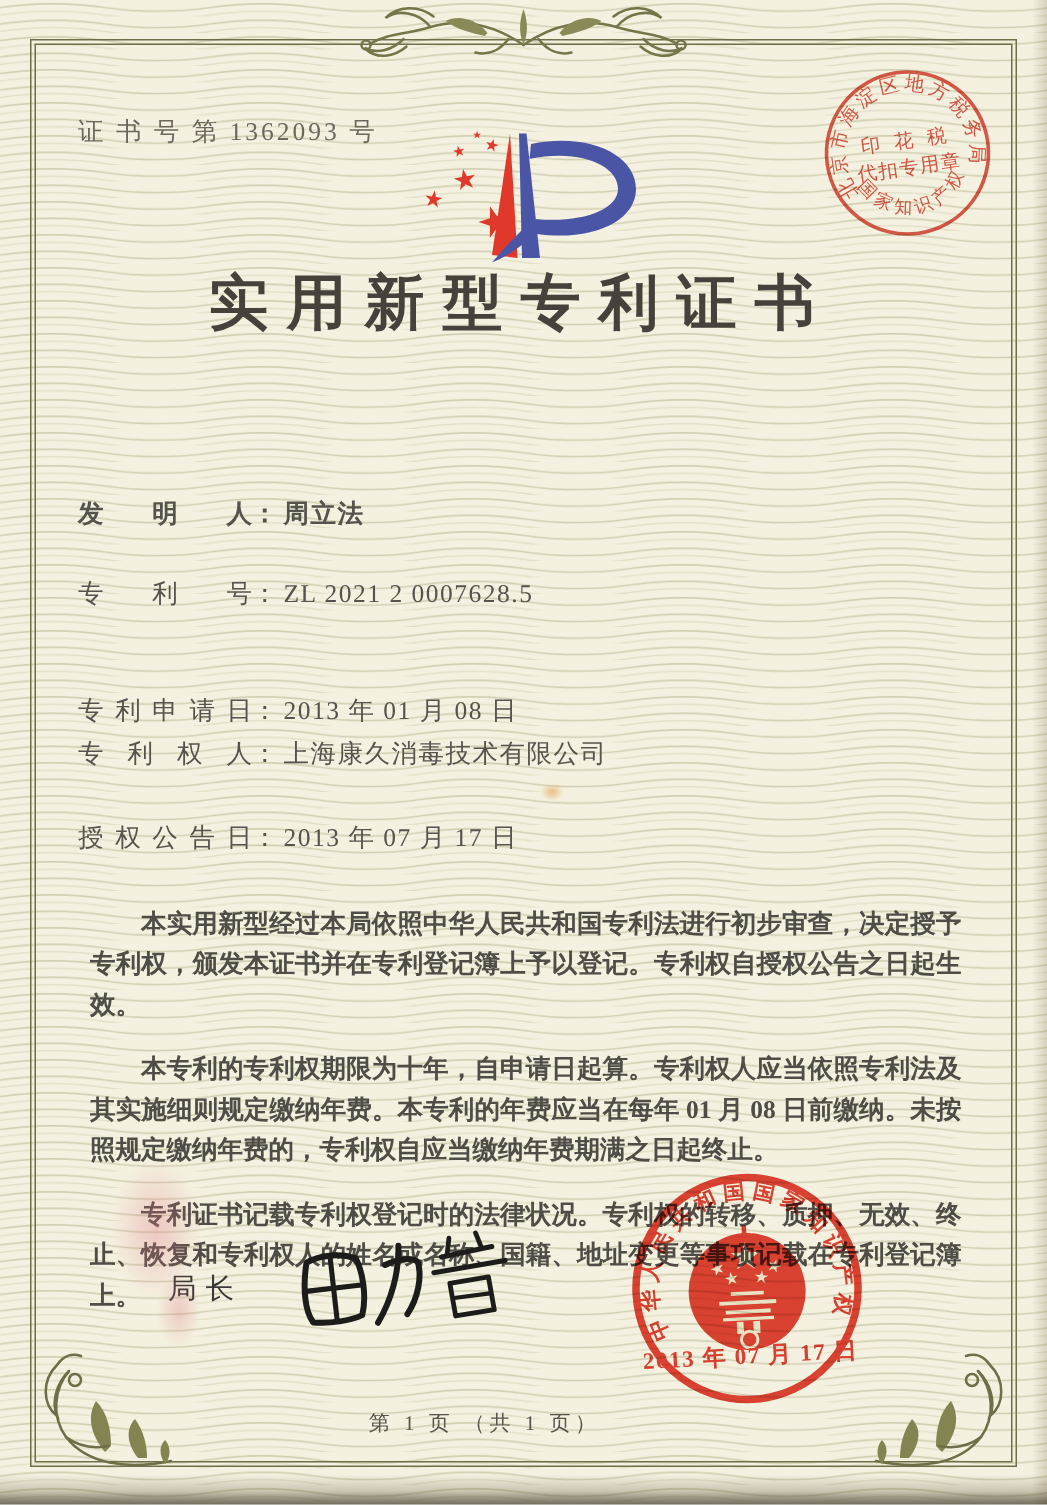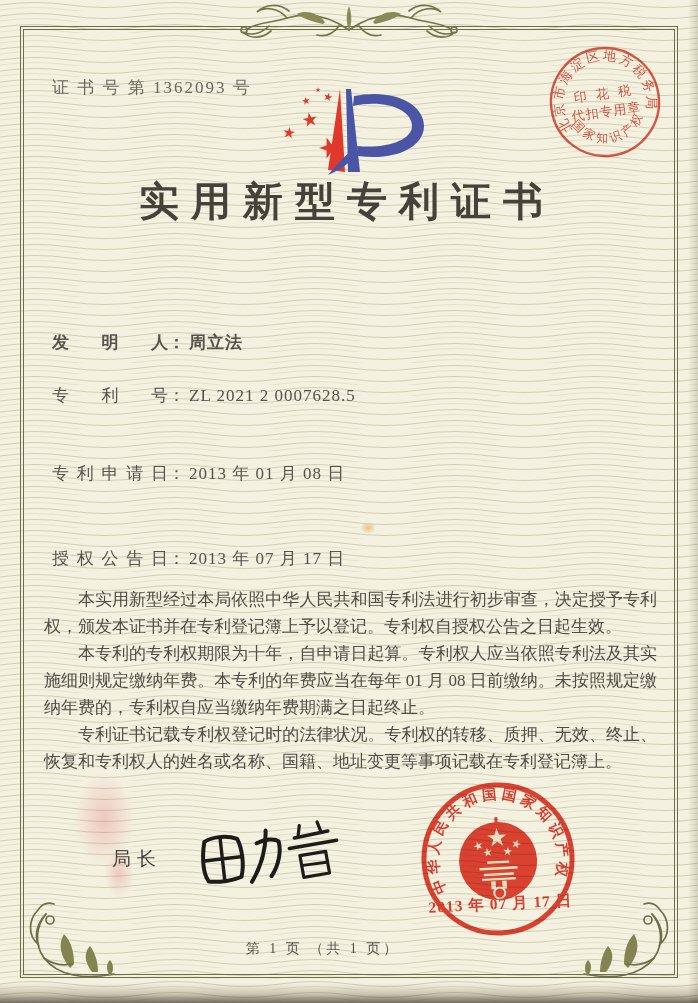--- a/index.html
+++ b/index.html
@@ -29,21 +29,21 @@
   .field .lab{
     display:inline-block;width:116px;text-align:justify;text-align-last:justify;
     letter-spacing:0;vertical-align:bottom;
   }
   .field .colon{margin-right:4px;}
   .field .val{letter-spacing:1px;}
   .paras{
     position:absolute;left:44px;top:586px;width:613px;
     font-size:17px;line-height:27px;color:#504d46;text-align:justify;
   }
-  .paras p{margin:0;text-indent:2em;}
+  .paras p{margin:16px;text-indent:2em;font-weight:bold;}
   .sig-label{
     position:absolute;left:112px;top:846px;font-size:19px;letter-spacing:6px;color:#3c3a36;
   }
   .footer{
     position:absolute;left:0;top:940px;width:646px;text-align:center;
     font-size:14px;letter-spacing:3px;color:#56534b;
   }
   .stamp{mix-blend-mode:multiply;}
   .smudge{position:absolute;border-radius:50%;pointer-events:none;}
   .sm1{left:74px;top:772px;width:60px;height:95px;
@@ -173,20 +173,23 @@
 
   <div class="field" style="top:331px;font-weight:bold;">
     <span class="lab">发明人</span><span class="colon">：</span><span class="val">周立法</span>
   </div>
   <div class="field" style="top:384px;">
     <span class="lab">专利号</span><span class="colon">：</span><span class="val">ZL 2021 2 0007628.5</span>
   </div>
   <div class="field" style="top:414px;margin-top:48px;">
     <span class="lab">专利申请日</span><span class="colon">：</span><span class="val">2013 年 01 月 08 日</span>
   </div>
+  <div class="field" style="top:491px;">
+    <span class="lab">专利权人</span><span class="colon">：</span><span class="val">上海康久消毒技术有限公司</span>
+  </div>
   <div class="field" style="top:547px;">
     <span class="lab">授权公告日</span><span class="colon">：</span><span class="val">2013 年 07 月 17 日</span>
   </div>
 
   <div class="paras">
     <p>本实用新型经过本局依照中华人民共和国专利法进行初步审查，决定授予专利权，颁发本证书并在专利登记簿上予以登记。专利权自授权公告之日起生效。</p>
     <p>本专利的专利权期限为十年，自申请日起算。专利权人应当依照专利法及其实施细则规定缴纳年费。本专利的年费应当在每年 01 月 08 日前缴纳。未按照规定缴纳年费的，专利权自应当缴纳年费期满之日起终止。</p>
     <p>专利证书记载专利权登记时的法律状况。专利权的转移、质押、无效、终止、恢复和专利权人的姓名或名称、国籍、地址变更等事项记载在专利登记簿上。</p>
   </div>
 

